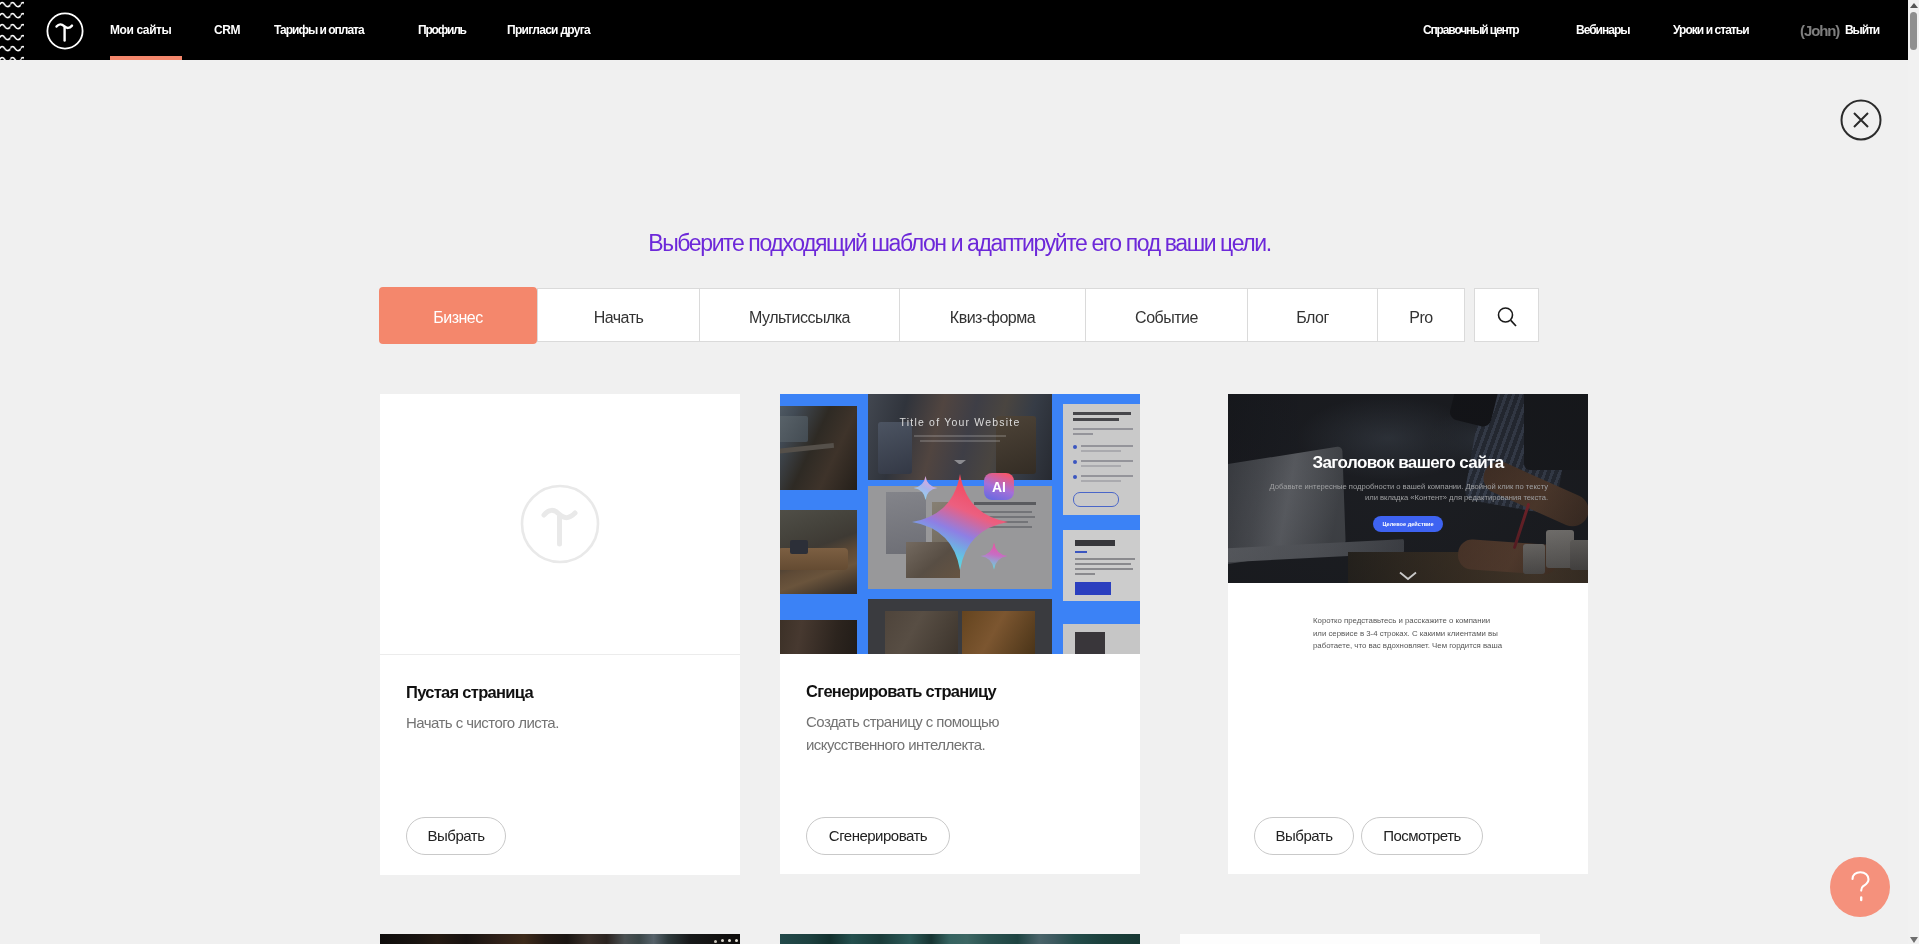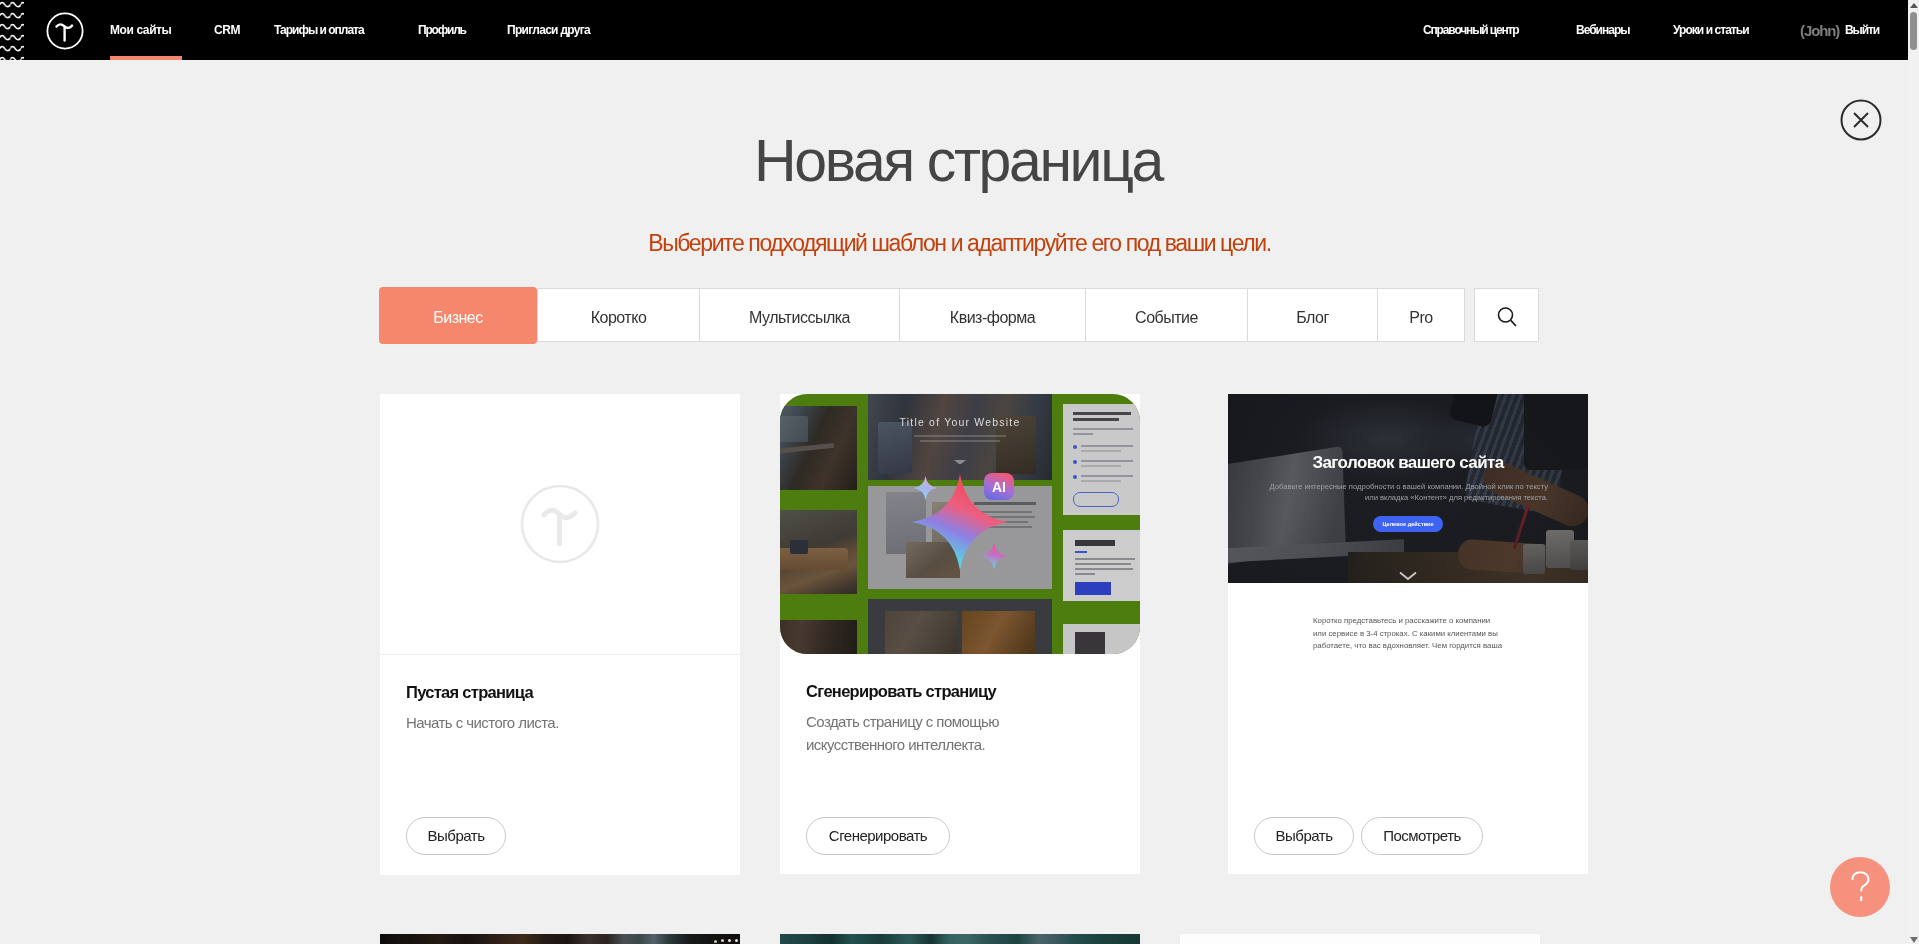--- a/index.html
+++ b/index.html
@@ -8,32 +8,32 @@
 #stage{position:absolute;top:0;left:0;width:1919px;height:944px;}
 
 .nav{position:absolute;top:0;left:0;width:1908px;height:60px;background:#000;}
 .nav a{position:absolute;top:0;height:56px;line-height:61px;color:#fff;font-size:12px;font-weight:bold;letter-spacing:-0.4px;text-decoration:none;white-space:nowrap;}
 .nav .john{position:absolute;top:0;height:60px;line-height:61px;color:#7e7e7e;font-size:15px;font-weight:bold;letter-spacing:-0.4px;white-space:nowrap;}
 .underline{position:absolute;left:110px;top:56px;width:72px;height:4px;background:#f4876c;}
 
 .close{position:absolute;left:1840px;top:99px;}
 
 h1{position:absolute;left:0;top:127px;width:1916px;margin:0;text-align:center;font-size:59px;font-weight:normal;letter-spacing:-2.4px;color:#454545;}
-.sub{position:absolute;left:0;top:230px;width:1919px;text-align:center;font-size:23px;letter-spacing:-1.4px;color:#c2410c;}
+.sub{position:absolute;left:0;top:230px;width:1919px;text-align:center;font-size:23px;letter-spacing:-1.4px;color:#6d28d9;}
 
 .tab{position:absolute;top:288px;height:54px;background:#fff;border:1px solid #dadada;box-sizing:border-box;text-align:center;font-size:16px;letter-spacing:-0.5px;color:#333;line-height:58px;}
 .tab.act{top:287px;height:57px;background:#f4876c;border:none;color:#fff;border-radius:4px;z-index:2;line-height:62px;}
 
 .card{position:absolute;top:394px;width:360px;height:480px;background:#fff;}
 .prev{position:absolute;left:0;top:0;width:360px;height:260px;overflow:hidden;}
 .info{position:absolute;left:0;top:260px;width:360px;height:220px;background:#fff;}
 .ct{position:absolute;left:26px;top:28px;font-size:16.5px;font-weight:bold;letter-spacing:-0.7px;color:#111;}
 .cd{position:absolute;left:26px;top:56px;font-size:15px;letter-spacing:-0.55px;color:#737373;line-height:23px;}
 .btn{position:absolute;top:423px;height:38px;box-sizing:border-box;border:1px solid #c9c9c9;border-radius:19px;background:#fff;font-size:15px;letter-spacing:-0.5px;color:#222;text-align:center;line-height:36px;}
-#collage{background:#4d7c0f;border-radius:27px;}
+#collage{background:#3b82f6;}
 .tile{position:absolute;overflow:hidden;}
 
 .r2{position:absolute;top:934px;width:360px;height:10px;}
 
 .help{position:absolute;left:1830px;top:857px;width:60px;height:60px;border-radius:50%;background:#f5917c;}
 
 .sbtrack{position:absolute;left:1908px;top:0;width:11px;height:944px;background:#f1f1f1;z-index:50;}
 .sbthumb{position:absolute;left:1910px;top:12px;width:7px;height:38px;border-radius:4px;background:#8f8f8f;z-index:51;}
 .sbup{position:absolute;left:1910px;top:3px;width:0;height:0;border-left:4px solid transparent;border-right:4px solid transparent;border-bottom:5px solid #555;z-index:51;}
 .sbdn{position:absolute;left:1910px;top:937px;width:0;height:0;border-left:4px solid transparent;border-right:4px solid transparent;border-top:6px solid #6e6e6e;z-index:51;}
@@ -66,26 +66,25 @@
     <span class="john" style="left:1800px;letter-spacing:-1.1px">(John)</span>
     <a style="left:1845px;letter-spacing:-1.1px">Выйти</a>
     <div class="underline"></div>
   </div>
 
   <svg class="close" width="42" height="42" viewBox="0 0 42 42">
     <circle cx="21" cy="21" r="19.5" fill="none" stroke="#2b2b2b" stroke-width="2"></circle>
     <path d="M14 14 L28 28 M28 14 L14 28" stroke="#2b2b2b" stroke-width="2" fill="none"></path>
   </svg>
 
-  <h1>Новая страница</h1>
   <div class="sub">Выберите подходящий шаблон и адаптируйте его под ваши цели.</div>
 
   <div class="tabs">
     <div class="tab act" style="left:379px;width:158px">Бизнес</div>
-    <div class="tab" style="left:537px;width:163px">Коротко</div>
+    <div class="tab" style="left:537px;width:163px">Начать</div>
     <div class="tab" style="left:699px;width:201px">Мультиссылка</div>
     <div class="tab" style="left:899px;width:187px">Квиз-форма</div>
     <div class="tab" style="left:1085px;width:163px">Событие</div>
     <div class="tab" style="left:1247px;width:131px">Блог</div>
     <div class="tab" style="left:1377px;width:88px">Pro</div>
     <div class="tab" style="left:1474px;width:65px">
       <svg width="24" height="24" viewBox="0 0 24 24" style="margin-top:16px">
         <circle cx="10.5" cy="10" r="7" fill="none" stroke="#1a1a1a" stroke-width="1.6"></circle>
         <path d="M15.8 15.4 L21 21" stroke="#1a1a1a" stroke-width="1.7"></path>
       </svg>

